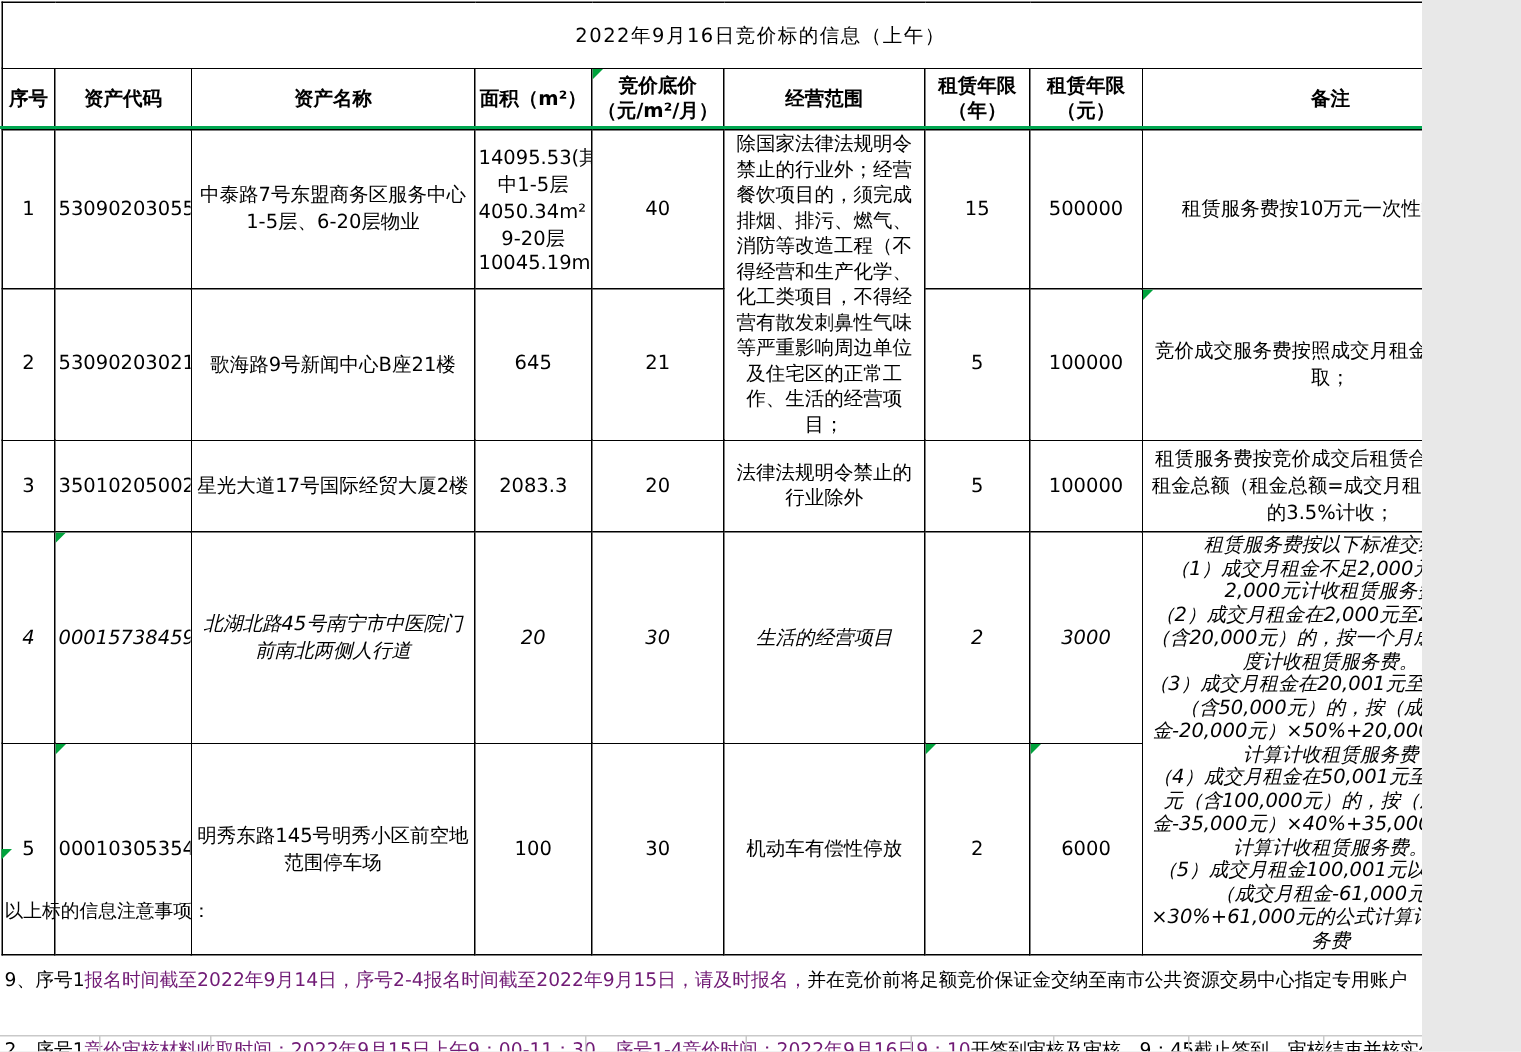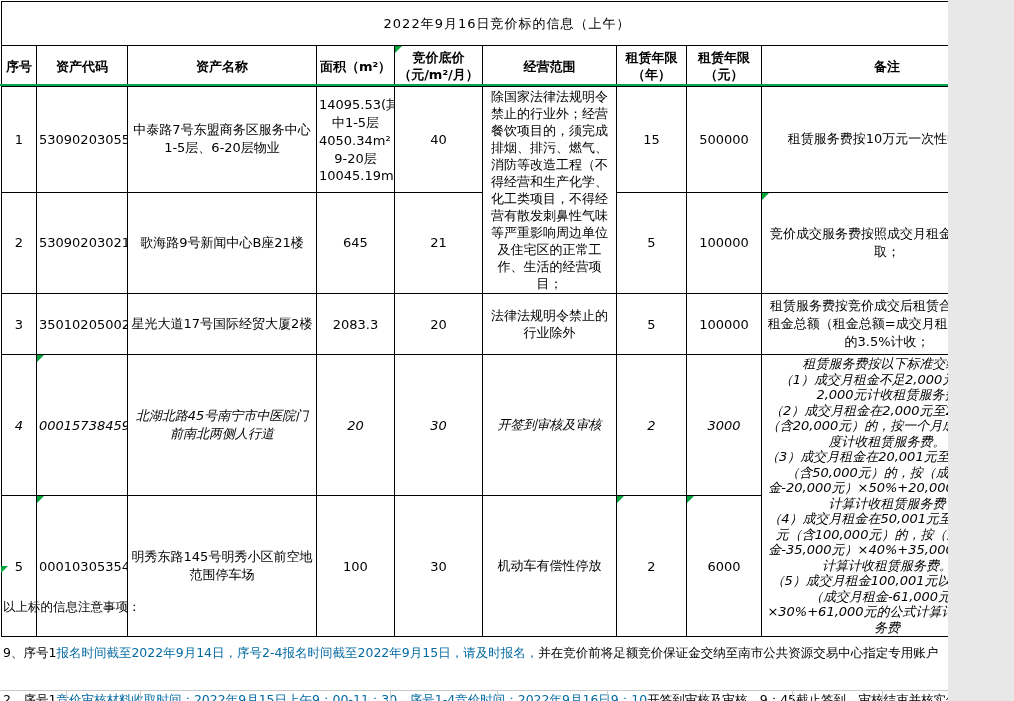--- a/index.html
+++ b/index.html
@@ -20,21 +20,21 @@
   tr.r5 td{height:123px;}
   td.left{text-align:left;padding:1px 4px;}
   td.scope-merged{line-height:17px;padding:1px 3px;}
   td.remark-long{white-space:pre-line;line-height:15.5px;font-size:12.5px;
             vertical-align:middle;text-align:left;padding:1px 3px;}
   .tri{position:absolute;top:0;left:0;width:0;height:0;
        border-top:7px solid #00a33c;border-right:7px solid transparent;}
   .freeze-line{position:absolute;left:0;top:84px;width:1014px;height:2px;background:#00a650;}
   .notes{position:absolute;left:3px;top:568px;width:1009px;font-size:12.5px;
          line-height:15.45px;white-space:pre-wrap;}
-  .notes .red, table.bid .red{color:#0369a1;}
+  .notes .red, table.bid .red{color:#701a75;}
   .notes-tri{position:absolute;left:1px;top:566px;width:0;height:0;
        border-top:7px solid #00a33c;border-right:7px solid transparent;}
   .bottom-grid{position:absolute;left:0;top:690px;width:1014px;height:1px;background:#c9c9c9;}
   .grid-stub{position:absolute;top:690px;width:1px;height:11px;background:#c9c9c9;}
 </style>
 </head>
 <body>
 
 <div class="sheet">
 
@@ -103,21 +103,21 @@
       <td>100000</td>
       <td class="left">租赁服务费按竞价成交后租赁合同期限内租金总额（租金总额=成交月租金*租期）的3.5%计收；</td>
     </tr>
 
     <tr class="r4">
       <td>4</td>
       <td><span class="tri"></span><span>00015738459</span></td>
       <td>北湖北路45号南宁市中医院门前南北两侧人行道</td>
       <td>20</td>
       <td>30</td>
-      <td>开签到审核及审核</td>
+      <td>生活的经营项目</td>
       <td>2</td>
       <td>3000</td>
       <td class="remark-long" rowspan="2">租赁服务费按以下标准交纳：
 （1）成交月租金不足2,000元的，按2,000元计收租赁服务费
 （2）成交月租金在2,000元至20,000元（含20,000元）的，按一个月成交租金额度计收租赁服务费。
 （3）成交月租金在20,001元至50,000元（含50,000元）的，按（成交月租金-20,000元）×50%+20,000元的公式计算计收租赁服务费
 （4）成交月租金在50,001元至100,000元（含100,000元）的，按（成交月租金-35,000元）×40%+35,000元的公式计算计收租赁服务费。
 （5）成交月租金100,001元以上的，按（成交月租金-61,000元）×30%+61,000元的公式计算计收租赁服务费</td>
     </tr>
 

